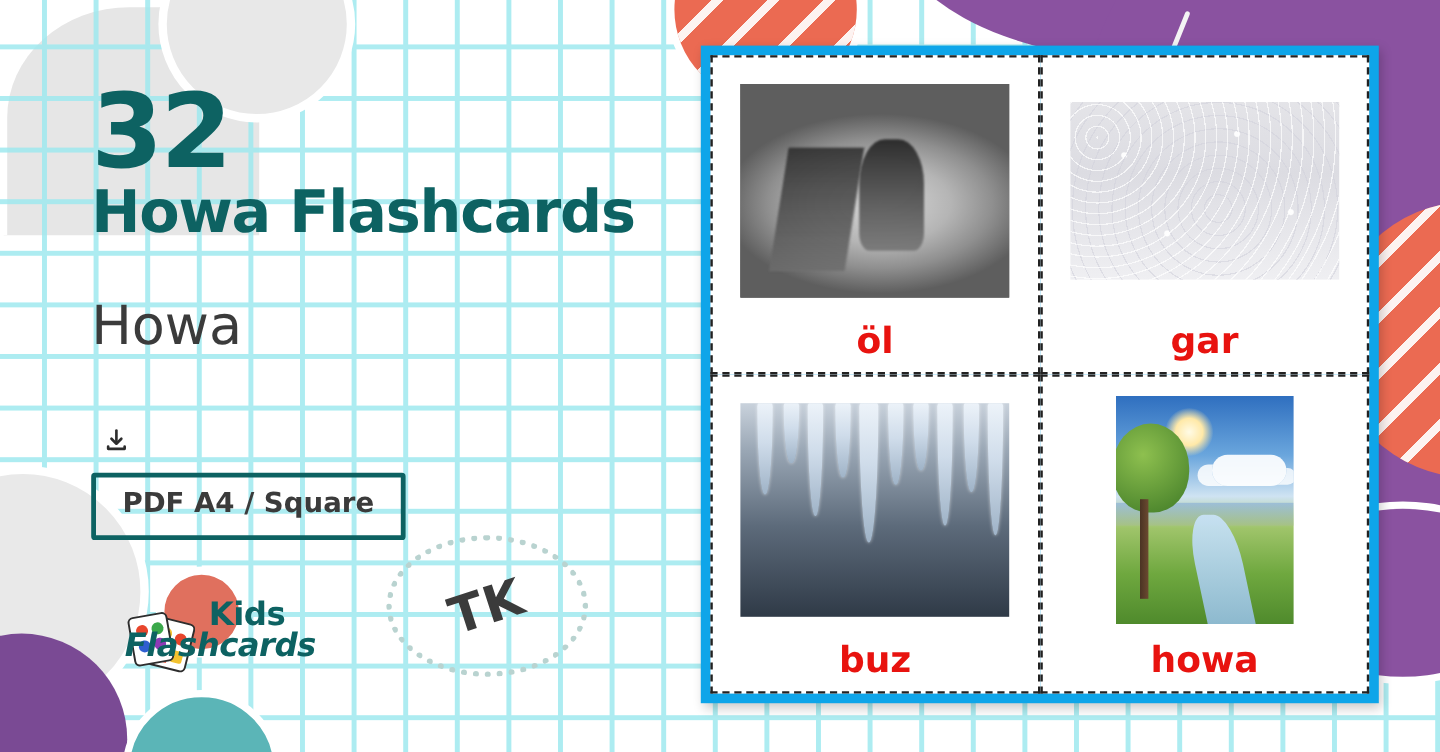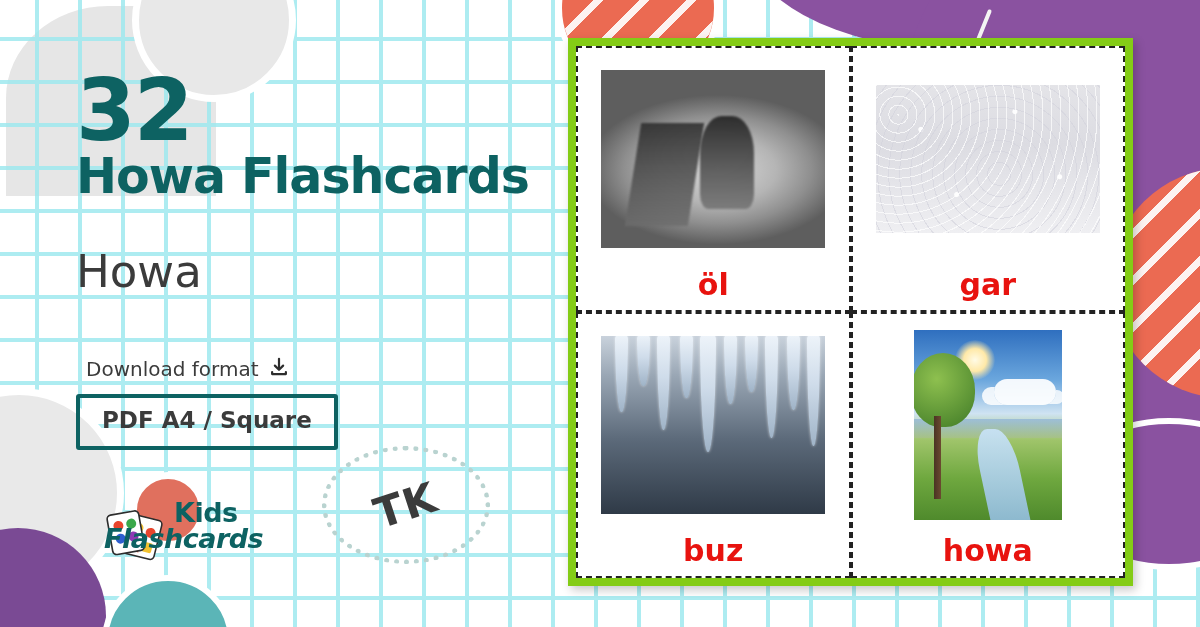--- a/index.html
+++ b/index.html
@@ -138,22 +138,22 @@
   #brand-text{
     position:absolute;left:52px;top:-2px;
     color:#0d6262;font-weight:bold;font-size:27px;line-height:.96;
     letter-spacing:-.5px;
   }
   #brand-line1{display:block;padding-left:18px;}
   #brand-line2{display:block;margin-left:-52px;font-style:italic;}
 
   
   #panel{
-    position:absolute;left:568px;top:38px;width:565px;height:548px;
-    background:#84cc16;
+    position:absolute;left:584px;top:38px;width:565px;height:548px;
+    background:#0ea5e9;
     box-shadow:3px 4px 9px rgba(0,0,0,.22);
     padding:8px;box-sizing:border-box;
   }
   #cards-grid{
     width:100%;height:100%;
     display:grid;grid-template-columns:1fr 1fr;grid-template-rows:1fr 1fr;
   }
   .card{
     border:2px dashed #222;
     box-sizing:border-box;
@@ -279,21 +279,20 @@
 <div id="sh-gray-br"></div>
 <div id="sh-white-slash"></div>
 
 <div id="left">
 
   <div id="count">32</div>
   <div id="headline">Howa Flashcards</div>
   <div id="deck-title">Howa</div>
 
   <div id="dl-row">
-    <span id="dl-label">Download format</span>
     <span id="dl-icon">
       <svg width="22" height="22" viewBox="0 0 24 24" fill="none" stroke="#2d2d2d" stroke-width="2.4" stroke-linecap="round" stroke-linejoin="round">
         <path d="M12 3v11"></path>
           <path d="M7.5 10.5L12 15l4.5-4.5"></path>
         <path d="M4.5 17.5v2.2h15v-2.2"></path>
       </svg>
     </span>
   </div>
 
   <div id="format-box">

